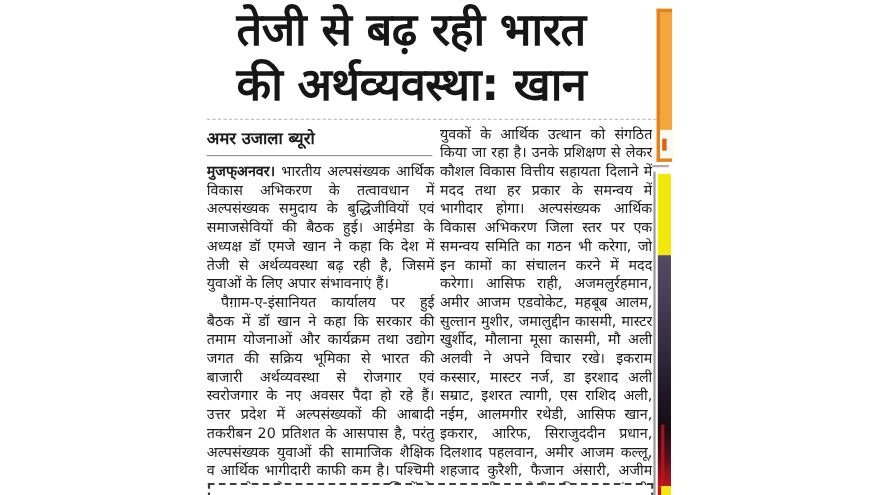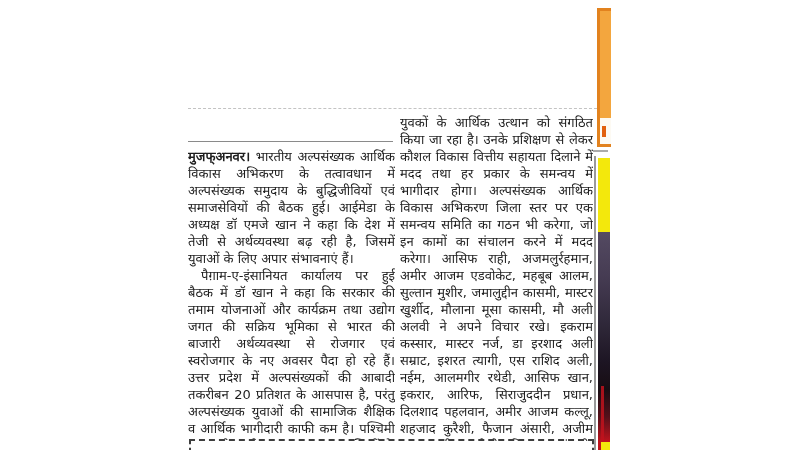--- a/index.html
+++ b/index.html
@@ -91,23 +91,28 @@
   .photo-bottom-yellow{
     position:absolute;left:2px;top:286px;width:12px;height:8px;
     background:#f3e80c;border-left:3px solid #c0131d;box-sizing:border-box;
   }
 </style>
 </head>
 <body>
 
 <div class="canvas">
 
+  <div class="headline">
+    <div class="hl-line">तेजी से बढ़ रही भारत</div>
+    <div class="hl-line">की अर्थव्यवस्था: खान</div>
+  </div>
 
   <div class="headline-rule"></div>
 
+  <div class="byline">अमर उजाला ब्यूरो</div>
   <div class="byline-rule"></div>
 
   <div class="col col-1">
     <p><span class="dateline">मुजफ्अनवर।</span> <span>भारतीय अल्पसंख्यक आर्थिक विकास अभिकरण के तत्वावधान में अल्पसंख्यक समुदाय के बुद्धिजीवियों एवं समाजसेवियों की बैठक हुई। आईमेडा के अध्यक्ष डॉ एमजे खान ने कहा कि देश में तेजी से अर्थव्यवस्था बढ़ रही है, जिसमें युवाओं के लिए अपार संभावनाएं हैं।</span></p>
     <p class="para-indent">पैग़ाम-ए-इंसानियत कार्यालय पर हुई बैठक में डॉ खान ने कहा कि सरकार की तमाम योजनाओं और कार्यक्रम तथा उद्योग जगत की सक्रिय भूमिका से भारत की बाजारी अर्थव्यवस्था से रोजगार एवं स्वरोजगार के नए अवसर पैदा हो रहे हैं। उत्तर प्रदेश में अल्पसंख्यकों की आबादी तकरीबन 20 प्रतिशत के आसपास है, परंतु अल्पसंख्यक युवाओं की सामाजिक शैक्षिक व आर्थिक भागीदारी काफी कम है। पश्चिमी उत्तर प्रदेश को लक्ष्य बनाकर 25 जिलों के अल्पसंख्यक</p>
   </div>
 
   <div class="col col-2">
     <p>युवकों के आर्थिक उत्थान को संगठित किया जा रहा है। उनके प्रशिक्षण से लेकर कौशल विकास वित्तीय सहायता दिलाने में मदद तथा हर प्रकार के समन्वय में भागीदार होगा। अल्पसंख्यक आर्थिक विकास अभिकरण जिला स्तर पर एक समन्वय समिति का गठन भी करेगा, जो इन कामों का संचालन करने में मदद करेगा। आसिफ राही, अजमलुर्रहमान, अमीर आजम एडवोकेट, महबूब आलम, सुल्तान मुशीर, जमालुद्दीन कासमी, मास्टर खुर्शीद, मौलाना मूसा कासमी, मौ अली अलवी ने अपने विचार रखे। इकराम कस्सार, मास्टर नर्ज, डा इरशाद अली सम्राट, इशरत त्यागी, एस राशिद अली, नईम, आलमगीर रथेडी, आसिफ खान, इकरार, आरिफ, सिराजुददीन प्रधान, दिलशाद पहलवान, अमीर आजम कल्लू, शहजाद कुरैशी, फैजान अंसारी, अजीम खान, शरीफ कुरैशी, दिलशाद अंसारी, महबूब अनवर आदि उपस्थित रहे।</p>
   </div>

